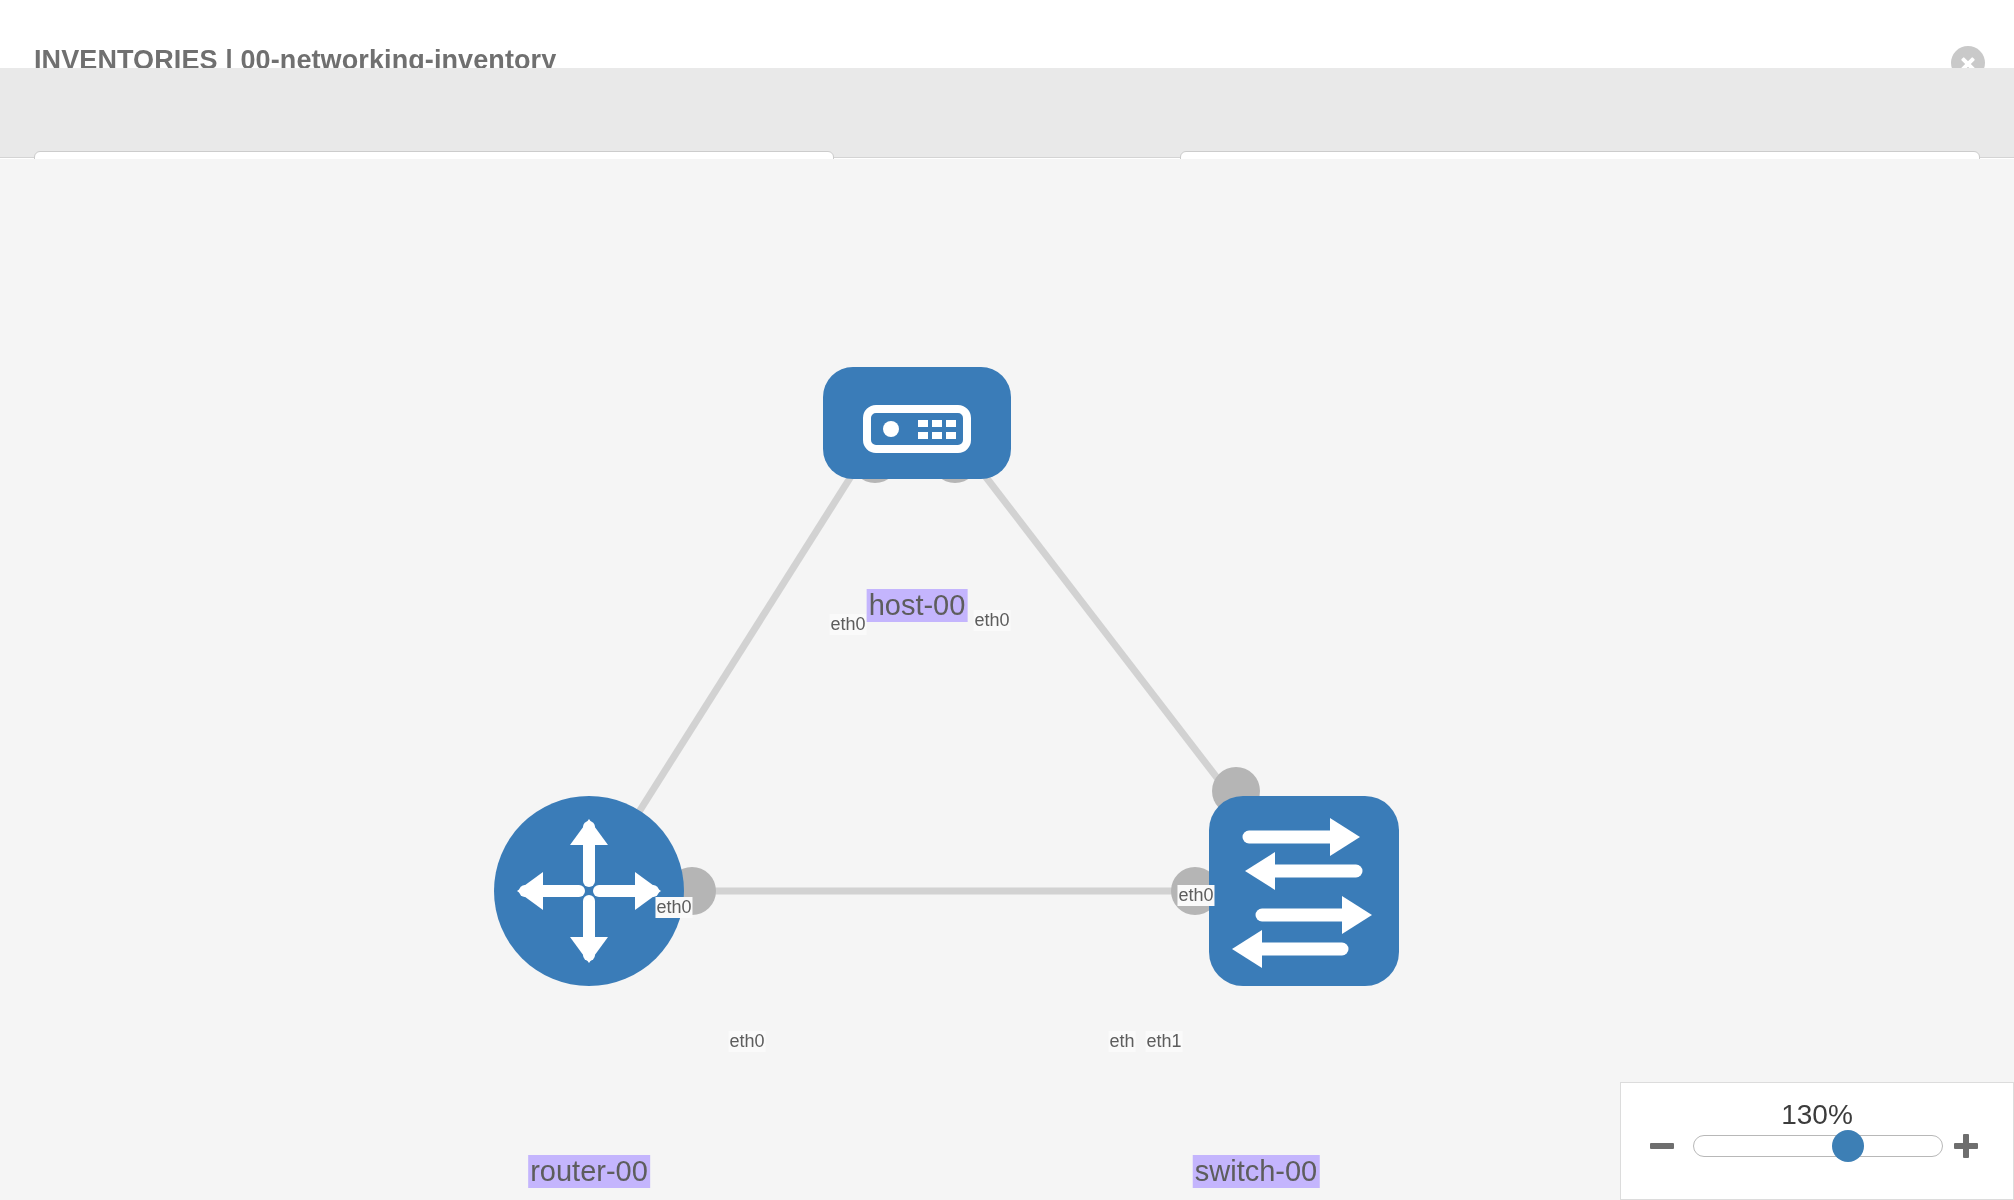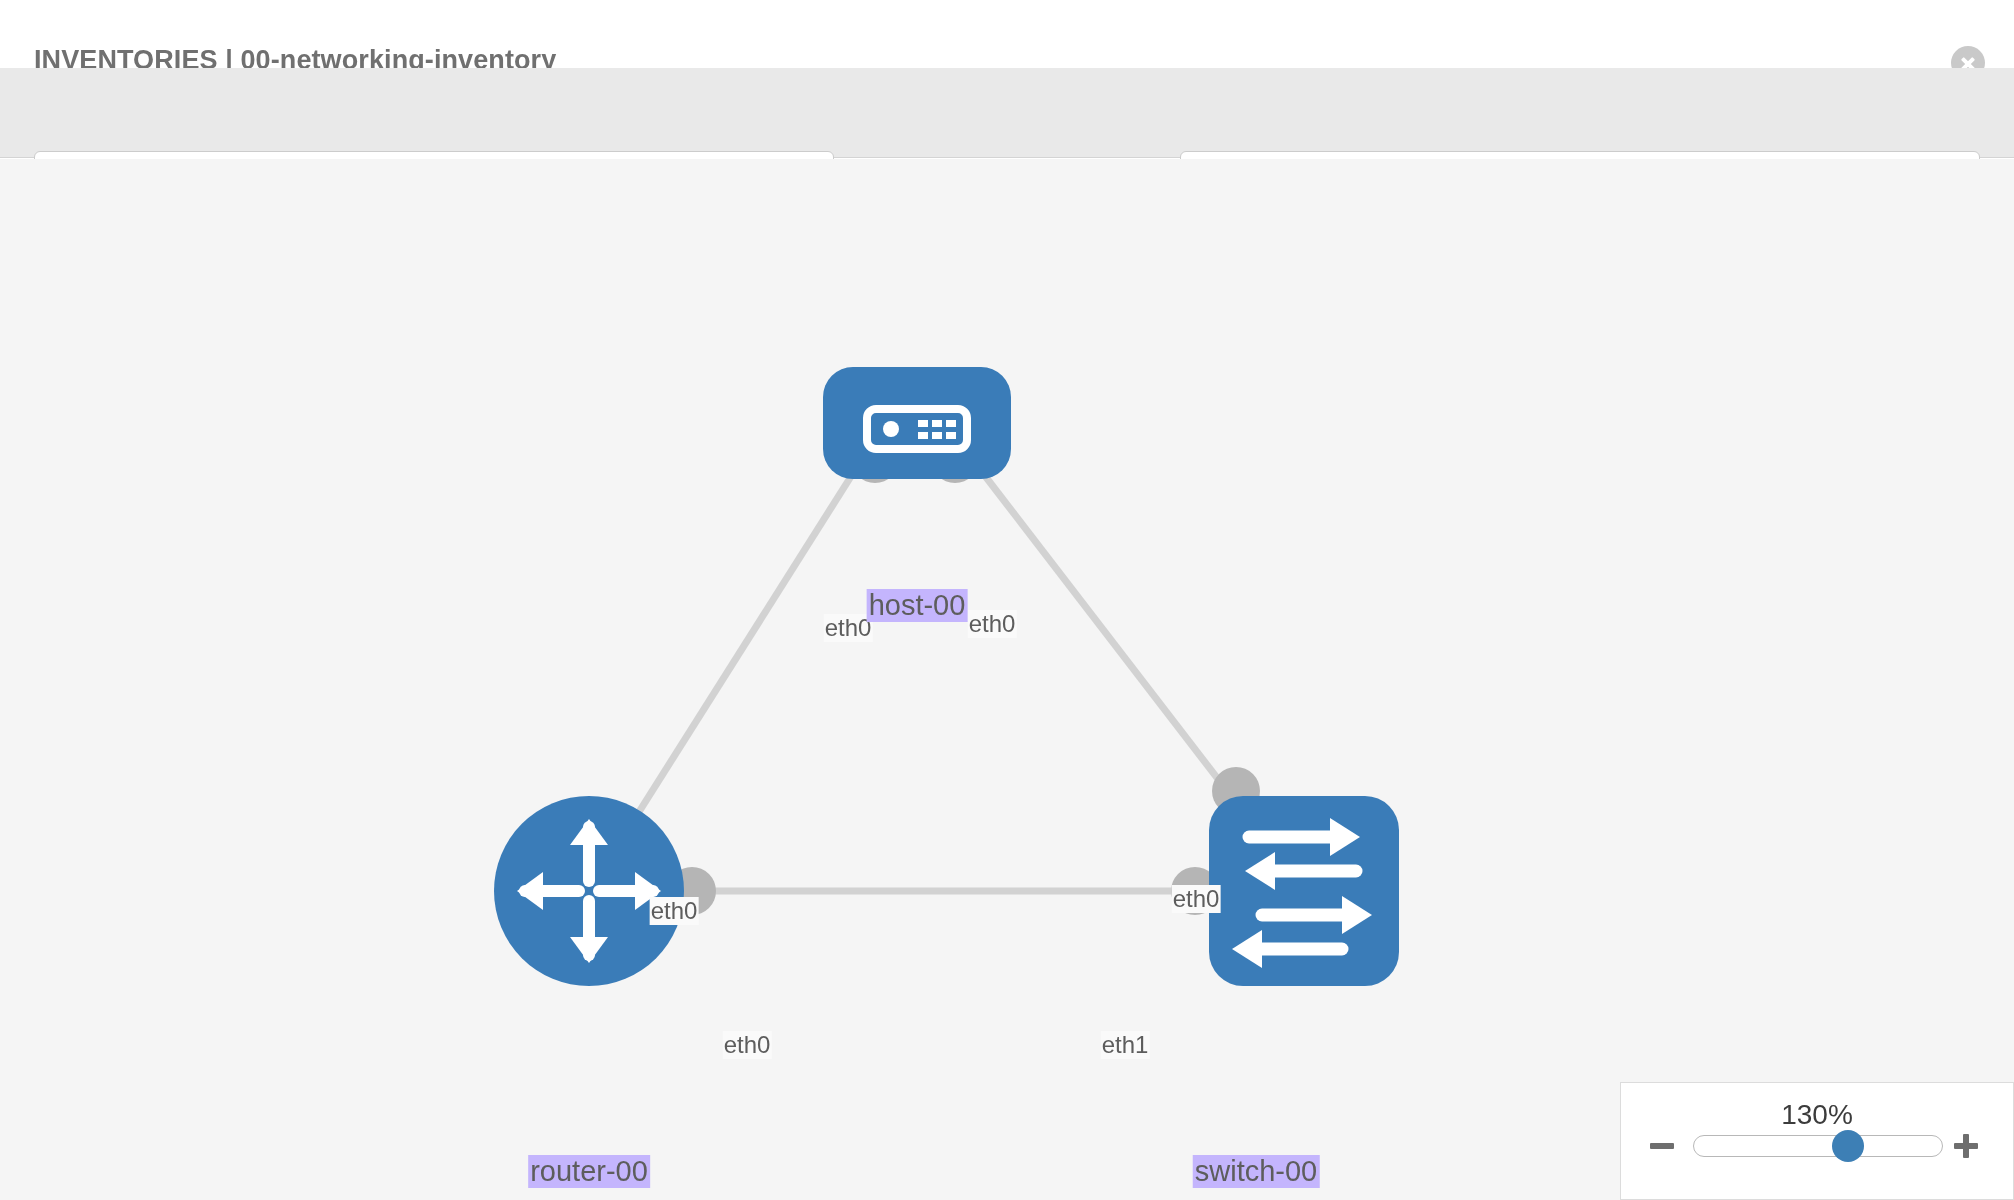--- a/index.html
+++ b/index.html
@@ -121,21 +121,21 @@
     position: absolute;
     font-size: 29px;
     color: #5d5d5d;
     background: #c4b5fd;
     white-space: nowrap;
     transform: translateX(-50%);
     padding: 0 2px;
   }
   .iface-label {
     position: absolute;
-    font-size: 24px;
+    font-size: 18px;
     color: #5d5d5d;
     background: #fafafa;
     white-space: nowrap;
     transform: translateX(-50%);
     padding: 0 1px;
   }
 
   
   .zoom-panel {
     position: absolute;
@@ -295,21 +295,21 @@
         </g>
       </g>
     </svg>
 
     <div class="iface-label" style="left:848px; top:455px;">eth0</div>
     <div class="iface-label" style="left:992px; top:451px;">eth0</div>
     <div class="iface-label" style="left:674px; top:738px;">eth0</div>
     <div class="iface-label" style="left:1196px; top:726px;">eth0</div>
     <div class="iface-label" style="left:747px; top:872px;">eth0</div>
     <div class="iface-label" style="left:1122px; top:872px;">eth</div>
-    <div class="iface-label" style="left:1125px; top:872px;">eth1</div>
+    <div class="iface-label" style="left:1164px; top:872px;">eth1</div>
 
     <div class="node-label" style="left:917px; top:430px;">host-00</div>
     <div class="node-label" style="left:589px; top:996px;">router-00</div>
     <div class="node-label" style="left:1256px; top:996px;">switch-00</div>
   </div>
 
   <div class="zoom-panel">
     <div class="zoom-value">130%</div>
     <div class="zoom-minus"></div>
     <div class="zoom-slider">

